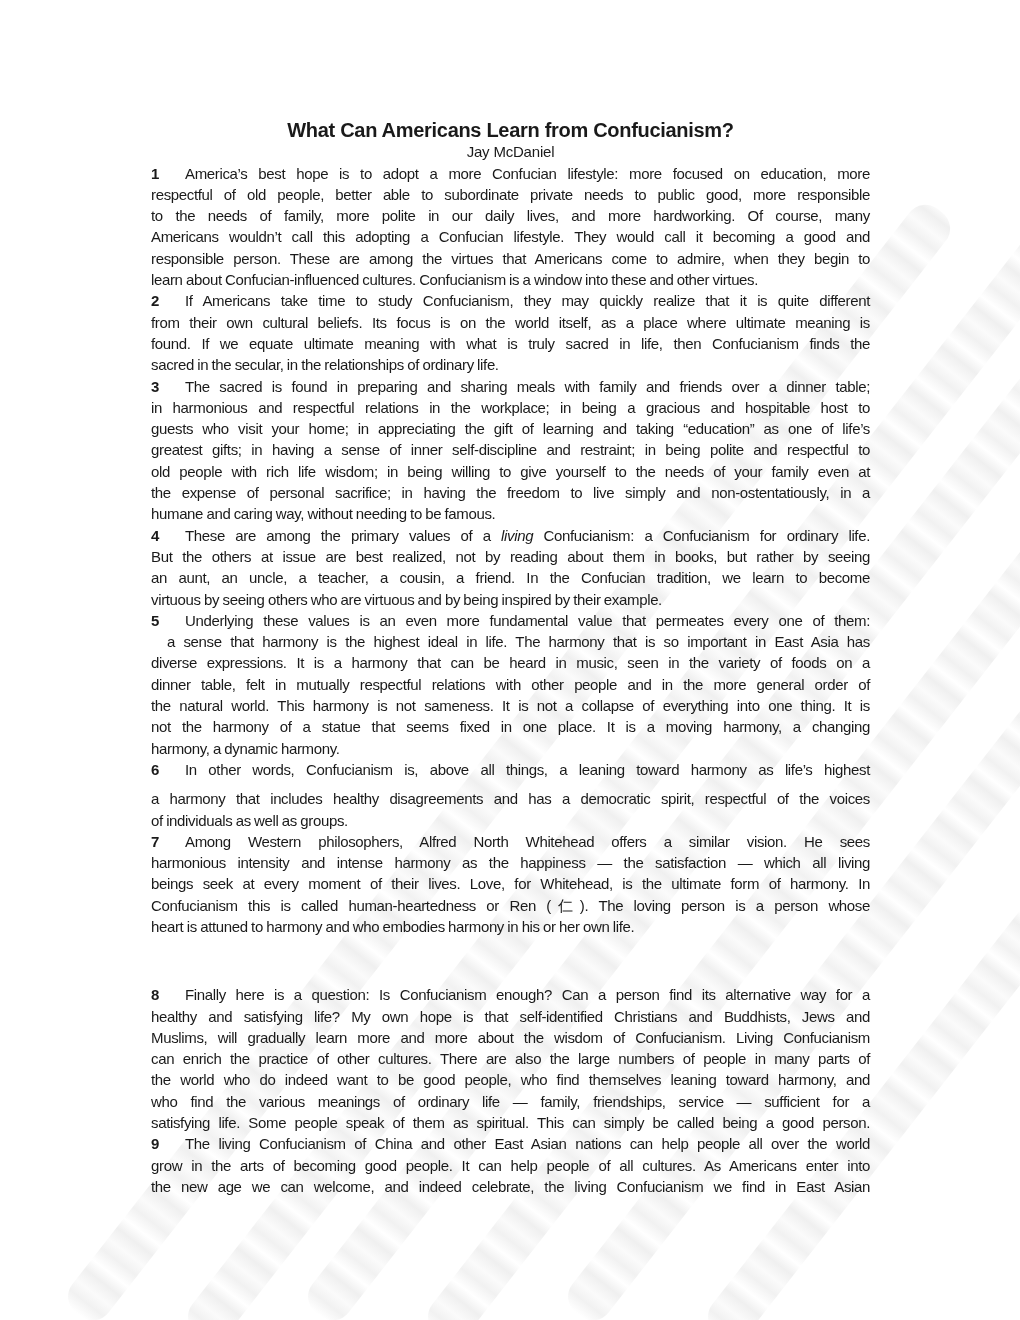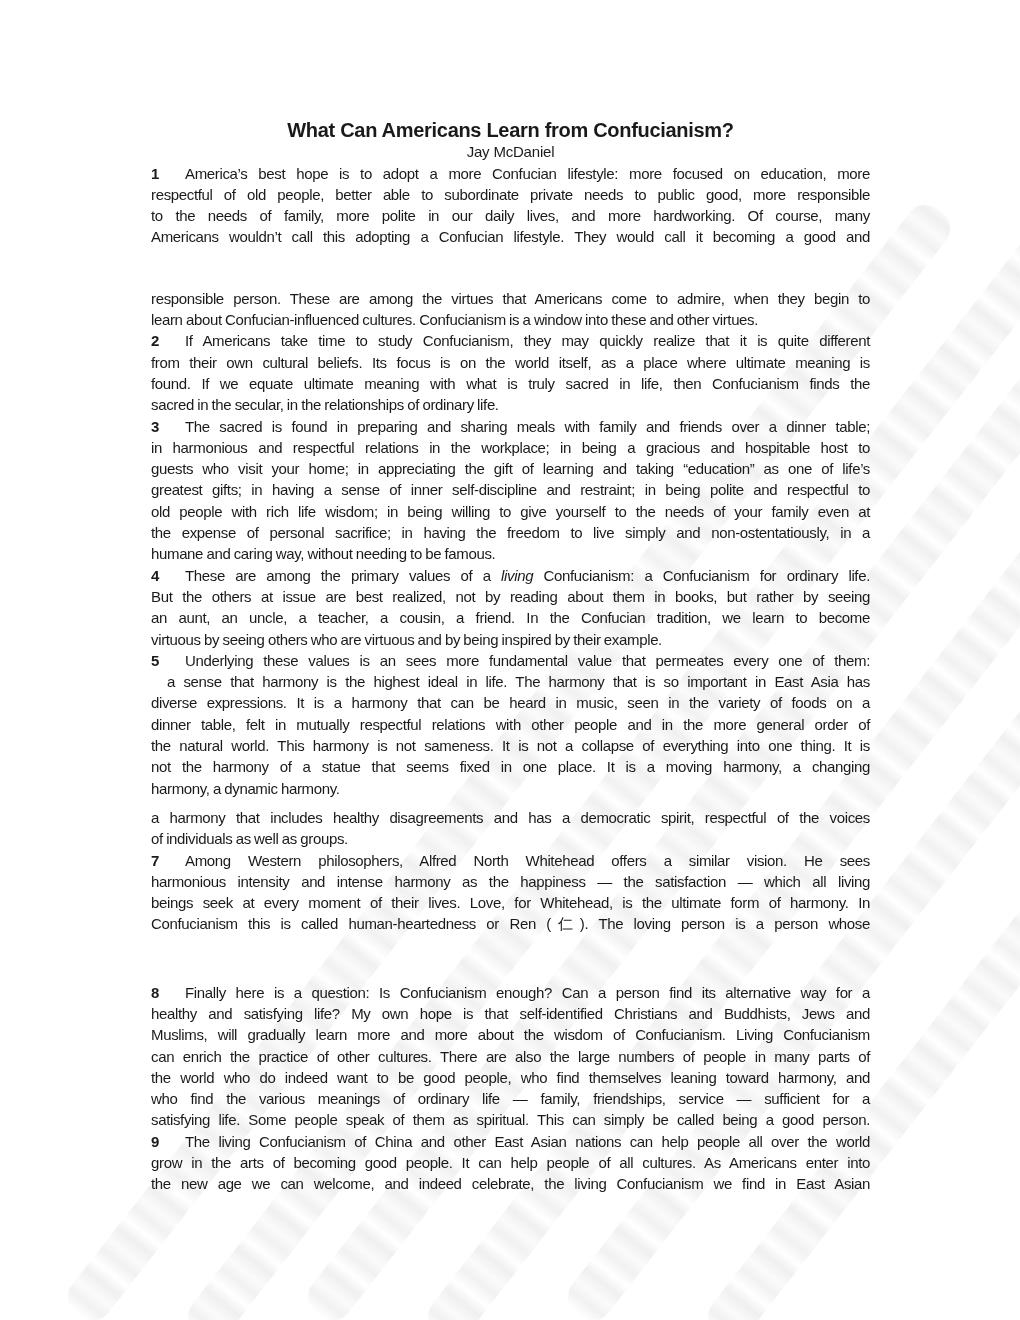--- a/index.html
+++ b/index.html
@@ -96,21 +96,21 @@
 
 <div class="page">
   <div class="title">What Can Americans Learn from Confucianism?</div>
   <div class="author">Jay McDaniel</div>
 
   <div class="para">
     <span class="line" style="white-space: nowrap;"><span class="pnum">1</span><span>America’s best hope is to adopt a more Confucian lifestyle: more focused on education, more</span></span>
     <span class="line" style="white-space: nowrap;">respectful of old people, better able to subordinate private needs to public good, more responsible</span>
     <span class="line" style="white-space: nowrap;">to the needs of family, more polite in our daily lives, and more hardworking. Of course, many</span>
     <span class="line" style="white-space: nowrap;">Americans wouldn’t call this adopting a Confucian lifestyle. They would call it becoming a good and</span>
-    <span class="line" style="white-space: nowrap; margin-top: 40px;">responsible person. These are among the virtues that Americans come to admire, when they begin to</span>
+    <span class="line" style="white-space: nowrap;">responsible person. These are among the virtues that Americans come to admire, when they begin to</span>
     <span class="line last" style="white-space: nowrap;">learn about Confucian-influenced cultures. Confucianism is a window into these and other virtues.</span>
   </div>
 
   <div class="para">
     <span class="line" style="white-space: nowrap;"><span class="pnum">2</span><span>If Americans take time to study Confucianism, they may quickly realize that it is quite different</span></span>
     <span class="line" style="white-space: nowrap;">from their own cultural beliefs. Its focus is on the world itself, as a place where ultimate meaning is</span>
     <span class="line" style="white-space: nowrap;">found. If we equate ultimate meaning with what is truly sacred in life, then Confucianism finds the</span>
     <span class="line last" style="white-space: nowrap;">sacred in the secular, in the relationships of ordinary life.</span>
   </div>
 
@@ -125,39 +125,41 @@
   </div>
 
   <div class="para">
     <span class="line" style="white-space: nowrap;"><span class="pnum">4</span><span>These are among the primary values of a </span><em>living</em><span> Confucianism: a Confucianism for ordinary life.</span></span>
     <span class="line" style="white-space: nowrap;">But the others at issue are best realized, not by reading about them in books, but rather by seeing</span>
     <span class="line" style="white-space: nowrap;">an aunt, an uncle, a teacher, a cousin, a friend. In the Confucian tradition, we learn to become</span>
     <span class="line last" style="white-space: nowrap;">virtuous by seeing others who are virtuous and by being inspired by their example.</span>
   </div>
 
   <div class="para">
-    <span class="line" style="white-space: nowrap;"><span class="pnum">5</span><span>Underlying these values is an sees more fundamental value that permeates every one of them:</span></span>
+    <span class="line" style="white-space: nowrap;"><span class="pnum">5</span><span>Underlying these values is an even more fundamental value that permeates every one of them:</span></span>
     <span class="line" style="white-space: nowrap; margin-left: 16px;">a sense that harmony is the highest ideal in life. The harmony that is so important in East Asia has</span>
     <span class="line" style="white-space: nowrap;">diverse expressions. It is a harmony that can be heard in music, seen in the variety of foods on a</span>
     <span class="line" style="white-space: nowrap;">dinner table, felt in mutually respectful relations with other people and in the more general order of</span>
     <span class="line" style="white-space: nowrap;">the natural world. This harmony is not sameness. It is not a collapse of everything into one thing. It is</span>
     <span class="line" style="white-space: nowrap;">not the harmony of a statue that seems fixed in one place. It is a moving harmony, a changing</span>
     <span class="line last" style="white-space: nowrap;">harmony, a dynamic harmony.</span>
   </div>
 
   <div class="para">
+    <span class="line" style="white-space: nowrap;"><span class="pnum">6</span><span>In other words, Confucianism is, above all things, a leaning toward harmony as life’s highest</span></span>
     <span class="line" style="white-space: nowrap; margin-top: 8px;">a harmony that includes healthy disagreements and has a democratic spirit, respectful of the voices</span>
     <span class="line last" style="white-space: nowrap;">of individuals as well as groups.</span>
   </div>
 
   <div class="para">
     <span class="line" style="white-space: nowrap;"><span class="pnum">7</span><span>Among Western philosophers, Alfred North Whitehead offers a similar vision. He sees</span></span>
     <span class="line" style="white-space: nowrap;">harmonious intensity and intense harmony as the happiness — the satisfaction — which all living</span>
     <span class="line" style="white-space: nowrap;">beings seek at every moment of their lives. Love, for Whitehead, is the ultimate form of harmony. In</span>
     <span class="line" style="white-space: nowrap;">Confucianism this is called human-heartedness or Ren (仁). The loving person is a person whose</span>
+    <span class="line last" style="white-space: nowrap;">heart is attuned to harmony and who embodies harmony in his or her own life.</span>
   </div>
 
   <div class="para">
     <span class="line" style="white-space: nowrap; margin-top: 47px;"><span class="pnum">8</span><span>Finally here is a question: Is Confucianism enough? Can a person find its alternative way for a</span></span>
     <span class="line" style="white-space: nowrap;">healthy and satisfying life? My own hope is that self-identified Christians and Buddhists, Jews and</span>
     <span class="line" style="white-space: nowrap;">Muslims, will gradually learn more and more about the wisdom of Confucianism. Living Confucianism</span>
     <span class="line" style="white-space: nowrap;">can enrich the practice of other cultures. There are also the large numbers of people in many parts of</span>
     <span class="line" style="white-space: nowrap;">the world who do indeed want to be good people, who find themselves leaning toward harmony, and</span>
     <span class="line" style="white-space: nowrap;">who find the various meanings of ordinary life — family, friendships, service — sufficient for a</span>
     <span class="line" style="white-space: nowrap;">satisfying life. Some people speak of them as spiritual. This can simply be called being a good person.</span>

